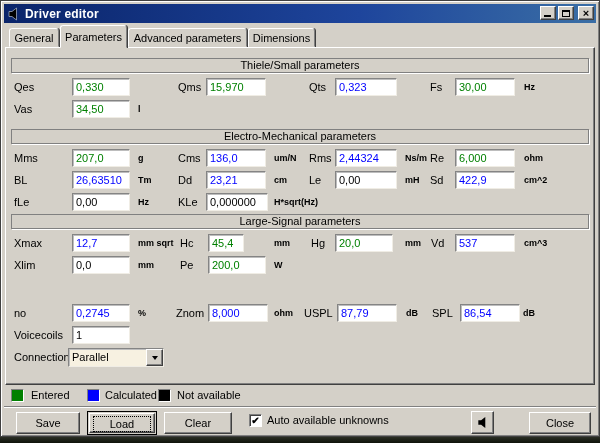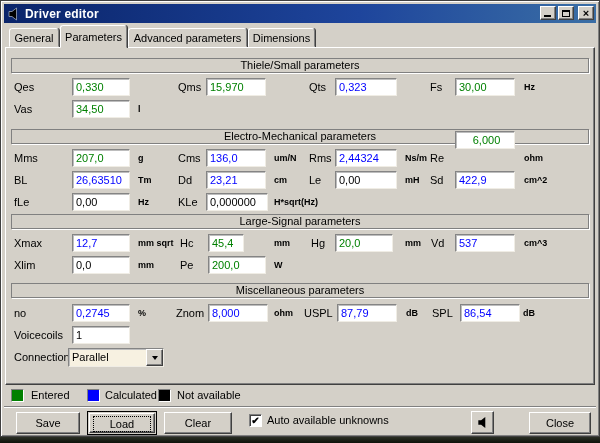--- a/index.html
+++ b/index.html
@@ -158,21 +158,21 @@
     <span class="lbl" style="left:8px;top:104px;">Mms</span>
     <div class="box st-entered" style="left:66px;top:101px;width:58px;">207,0</div>
     <span class="unt" style="left:132px;top:105px;">g</span>
     <span class="lbl" style="left:172px;top:104px;">Cms</span>
     <div class="box st-calculated" style="left:200px;top:101px;width:60px;">136,0</div>
     <span class="unt" style="left:268px;top:105px;">um/N</span>
     <span class="lbl" style="left:303px;top:104px;">Rms</span>
     <div class="box st-calculated" style="left:329px;top:101px;width:62px;">2,44324</div>
     <span class="unt" style="left:399px;top:105px;">Ns/m</span>
     <span class="lbl" style="left:424px;top:104px;">Re</span>
-    <div class="box st-entered" style="left:449px;top:83px;width:60px;text-align:center;">6,000</div>
+    <div class="box st-entered" style="left:449px;top:101px;width:60px;">6,000</div>
     <span class="unt" style="left:518px;top:105px;">ohm</span>
 
     <span class="lbl" style="left:8px;top:126px;">BL</span>
     <div class="box st-calculated" style="left:66px;top:123px;width:58px;">26,63510</div>
     <span class="unt" style="left:132px;top:127px;">Tm</span>
     <span class="lbl" style="left:172px;top:126px;">Dd</span>
     <div class="box st-calculated" style="left:200px;top:123px;width:60px;">23,21</div>
     <span class="unt" style="left:268px;top:127px;">cm</span>
     <span class="lbl" style="left:303px;top:126px;">Le</span>
     <div class="box st-na" style="left:329px;top:123px;width:62px;">0,00</div>
@@ -203,21 +203,20 @@
     <div class="box st-calculated" style="left:449px;top:186px;width:60px;">537</div>
     <span class="unt" style="left:518px;top:190px;">cm^3</span>
 
     <span class="lbl" style="left:8px;top:211px;">Xlim</span>
     <div class="box st-na" style="left:66px;top:208px;width:58px;">0,0</div>
     <span class="unt" style="left:132px;top:212px;">mm</span>
     <span class="lbl" style="left:174px;top:211px;">Pe</span>
     <div class="box st-entered" style="left:202px;top:208px;width:58px;">200,0</div>
     <span class="unt" style="left:268px;top:212px;">W</span>
 
-    <div class="sect-hdr" style="top:235px;">Miscellaneous parameters</div>
 
     <span class="lbl" style="left:8px;top:259px;">no</span>
     <div class="box st-calculated" style="left:66px;top:256px;width:58px;">0,2745</div>
     <span class="unt" style="left:132px;top:260px;">%</span>
     <span class="lbl" style="left:170px;top:259px;">Znom</span>
     <div class="box st-calculated" style="left:202px;top:256px;width:60px;">8,000</div>
     <span class="unt" style="left:268px;top:260px;">ohm</span>
     <span class="lbl" style="left:298px;top:259px;">USPL</span>
     <div class="box st-calculated" style="left:331px;top:256px;width:60px;">87,79</div>
     <span class="unt" style="left:400px;top:260px;">dB</span>

